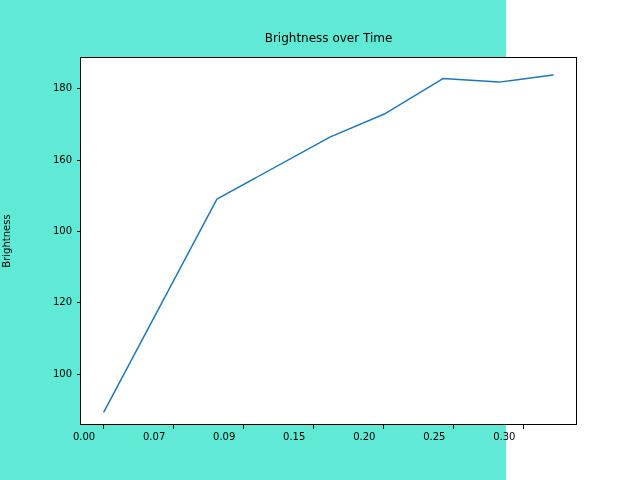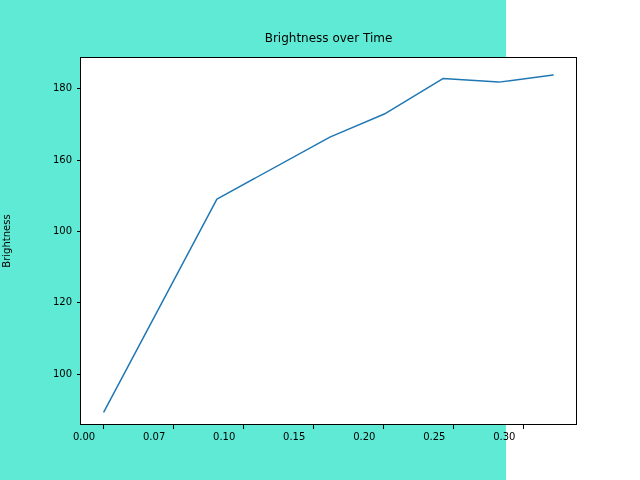--- a/index.html
+++ b/index.html
@@ -137,21 +137,21 @@
     <span id="ylabel">Brightness</span>
   </div>
 
 
   <div id="xticks-layer">
       <div class="tick-mark-x" style="left: 102.973px;"></div>
       <div class="tick-label-x" style="left: 102.973px;">0.00</div>
       <div class="tick-mark-x" style="left: 173.012px;"></div>
       <div class="tick-label-x" style="left: 173.012px;">0.07</div>
       <div class="tick-mark-x" style="left: 243.052px;"></div>
-      <div class="tick-label-x" style="left: 243.052px;">0.10</div>
+      <div class="tick-label-x" style="left: 243.052px;">0.09</div>
       <div class="tick-mark-x" style="left: 313.091px;"></div>
       <div class="tick-label-x" style="left: 313.091px;">0.15</div>
       <div class="tick-mark-x" style="left: 383.131px;"></div>
       <div class="tick-label-x" style="left: 383.131px;">0.20</div>
       <div class="tick-mark-x" style="left: 453.17px;"></div>
       <div class="tick-label-x" style="left: 453.17px;">0.25</div>
       <div class="tick-mark-x" style="left: 523.21px;"></div>
       <div class="tick-label-x" style="left: 523.21px;">0.30</div>
     </div>
   <div id="yticks-layer">

